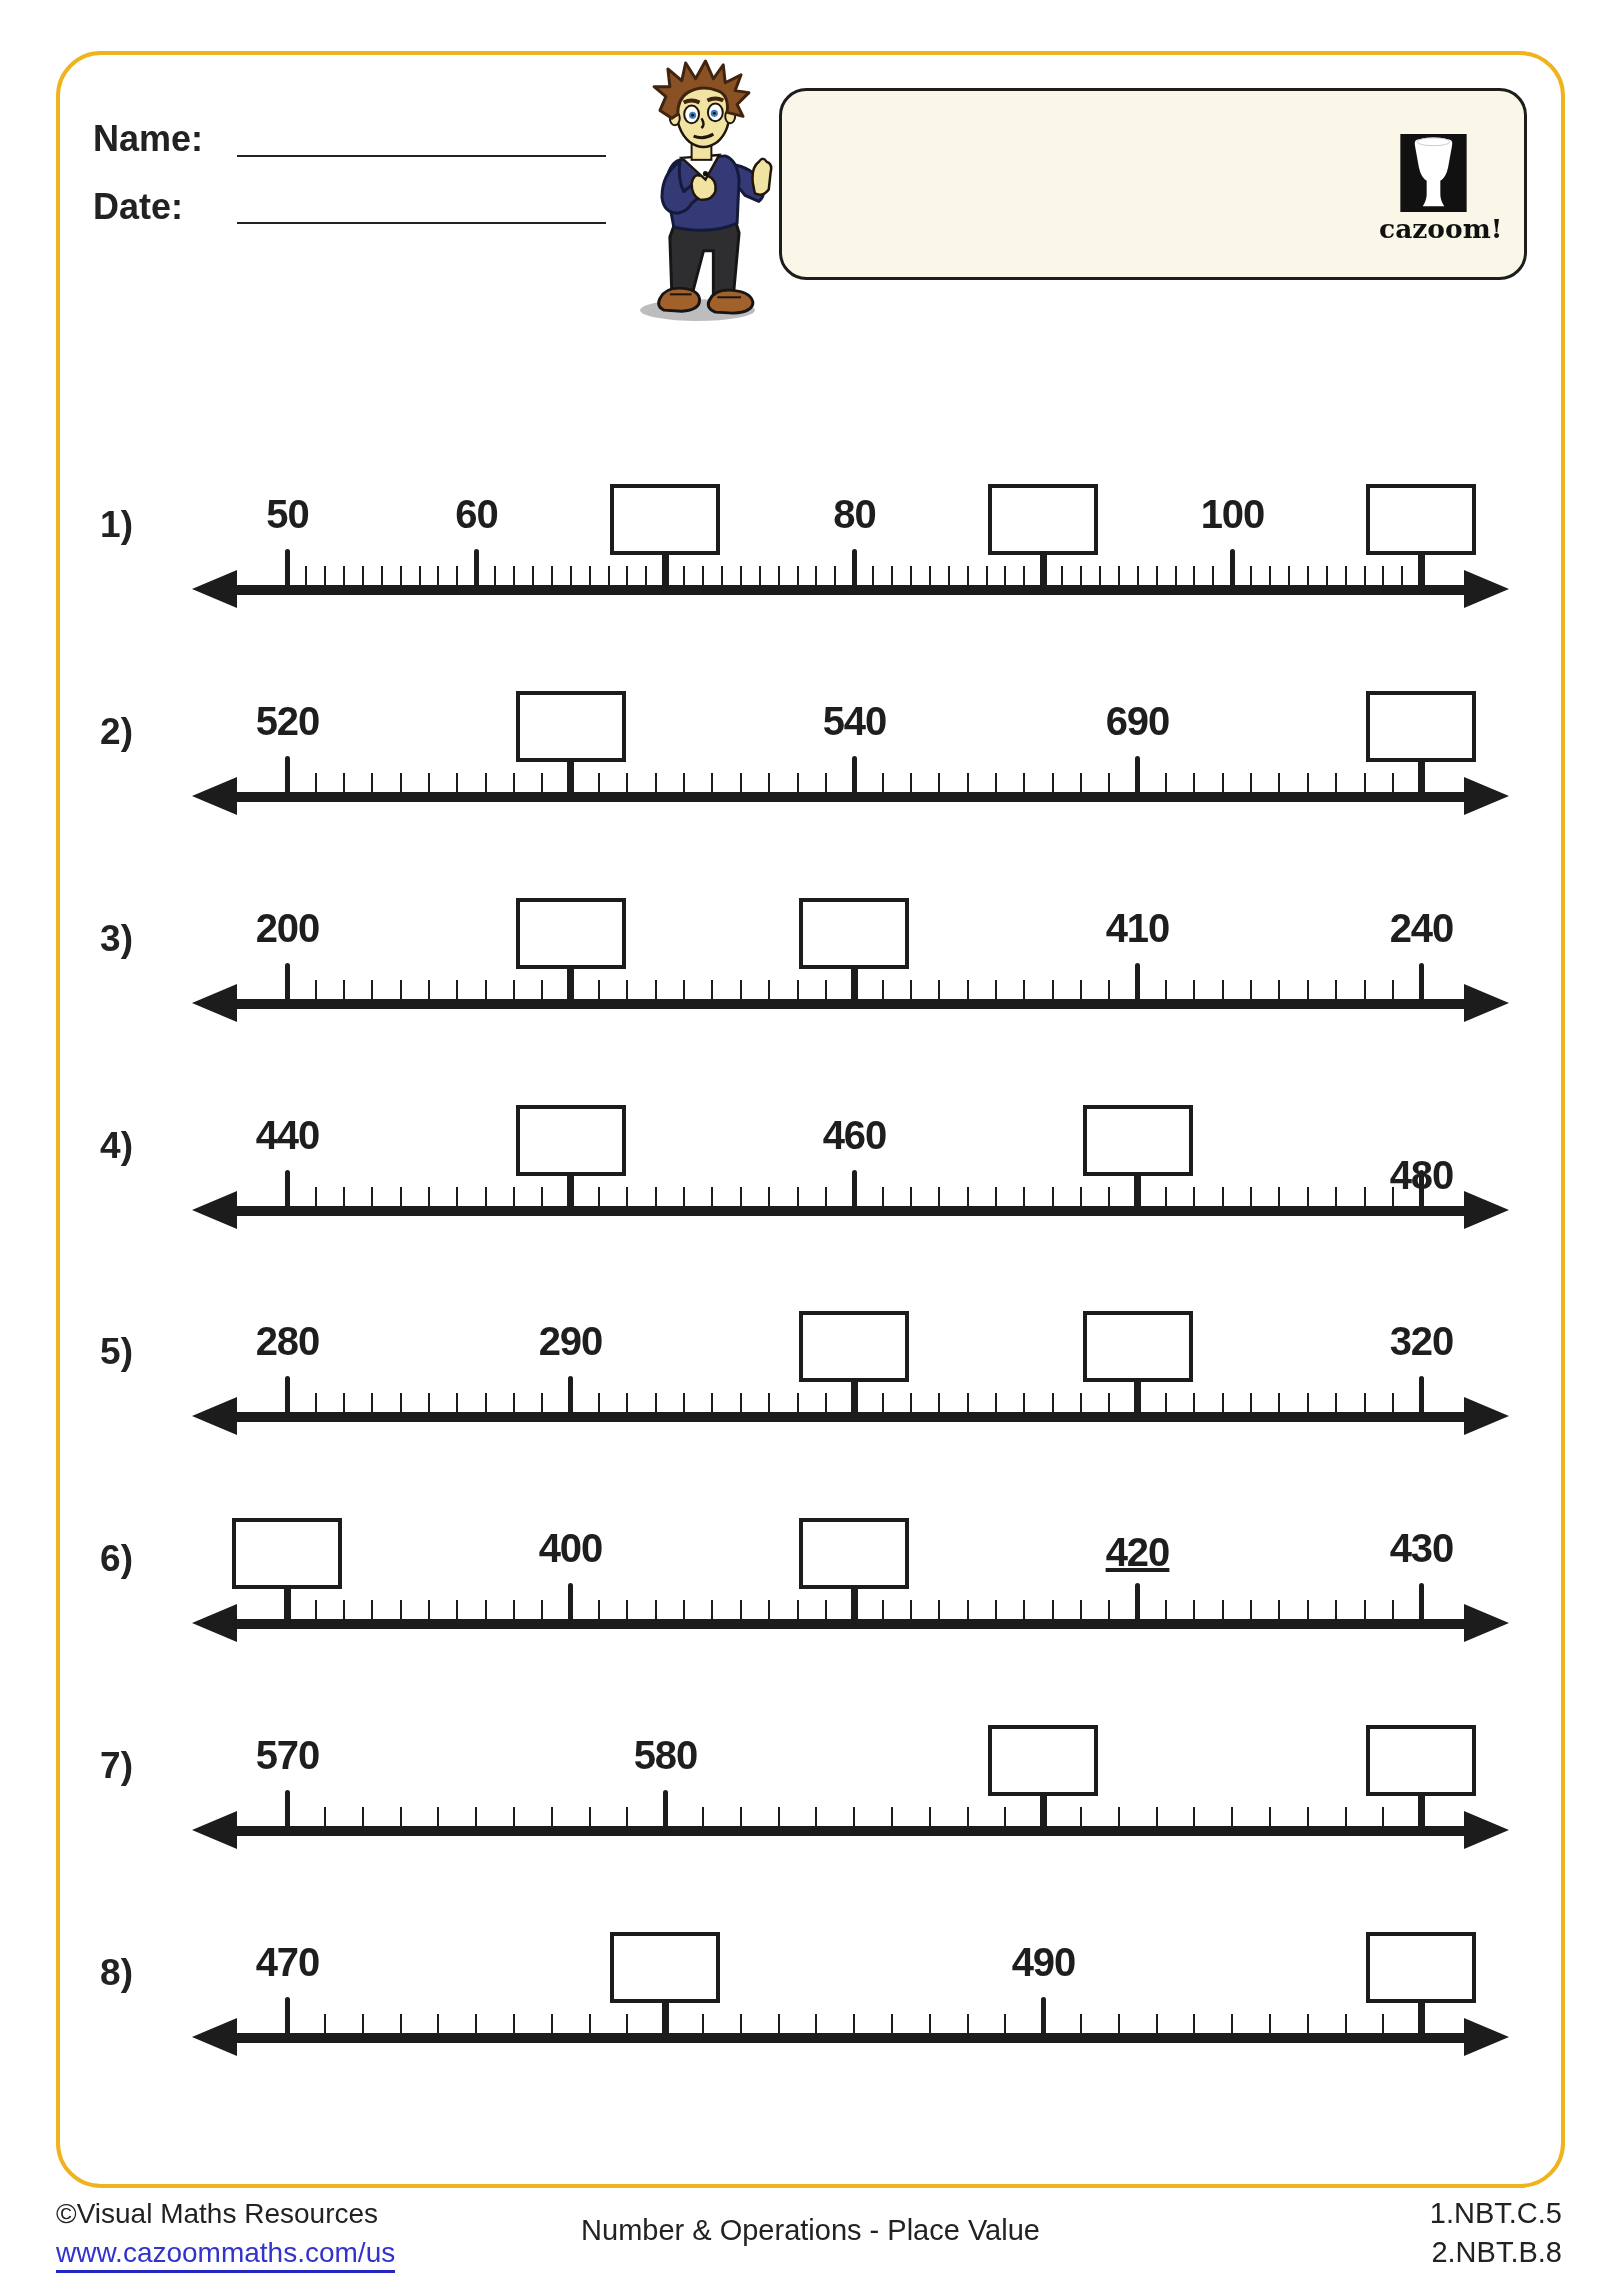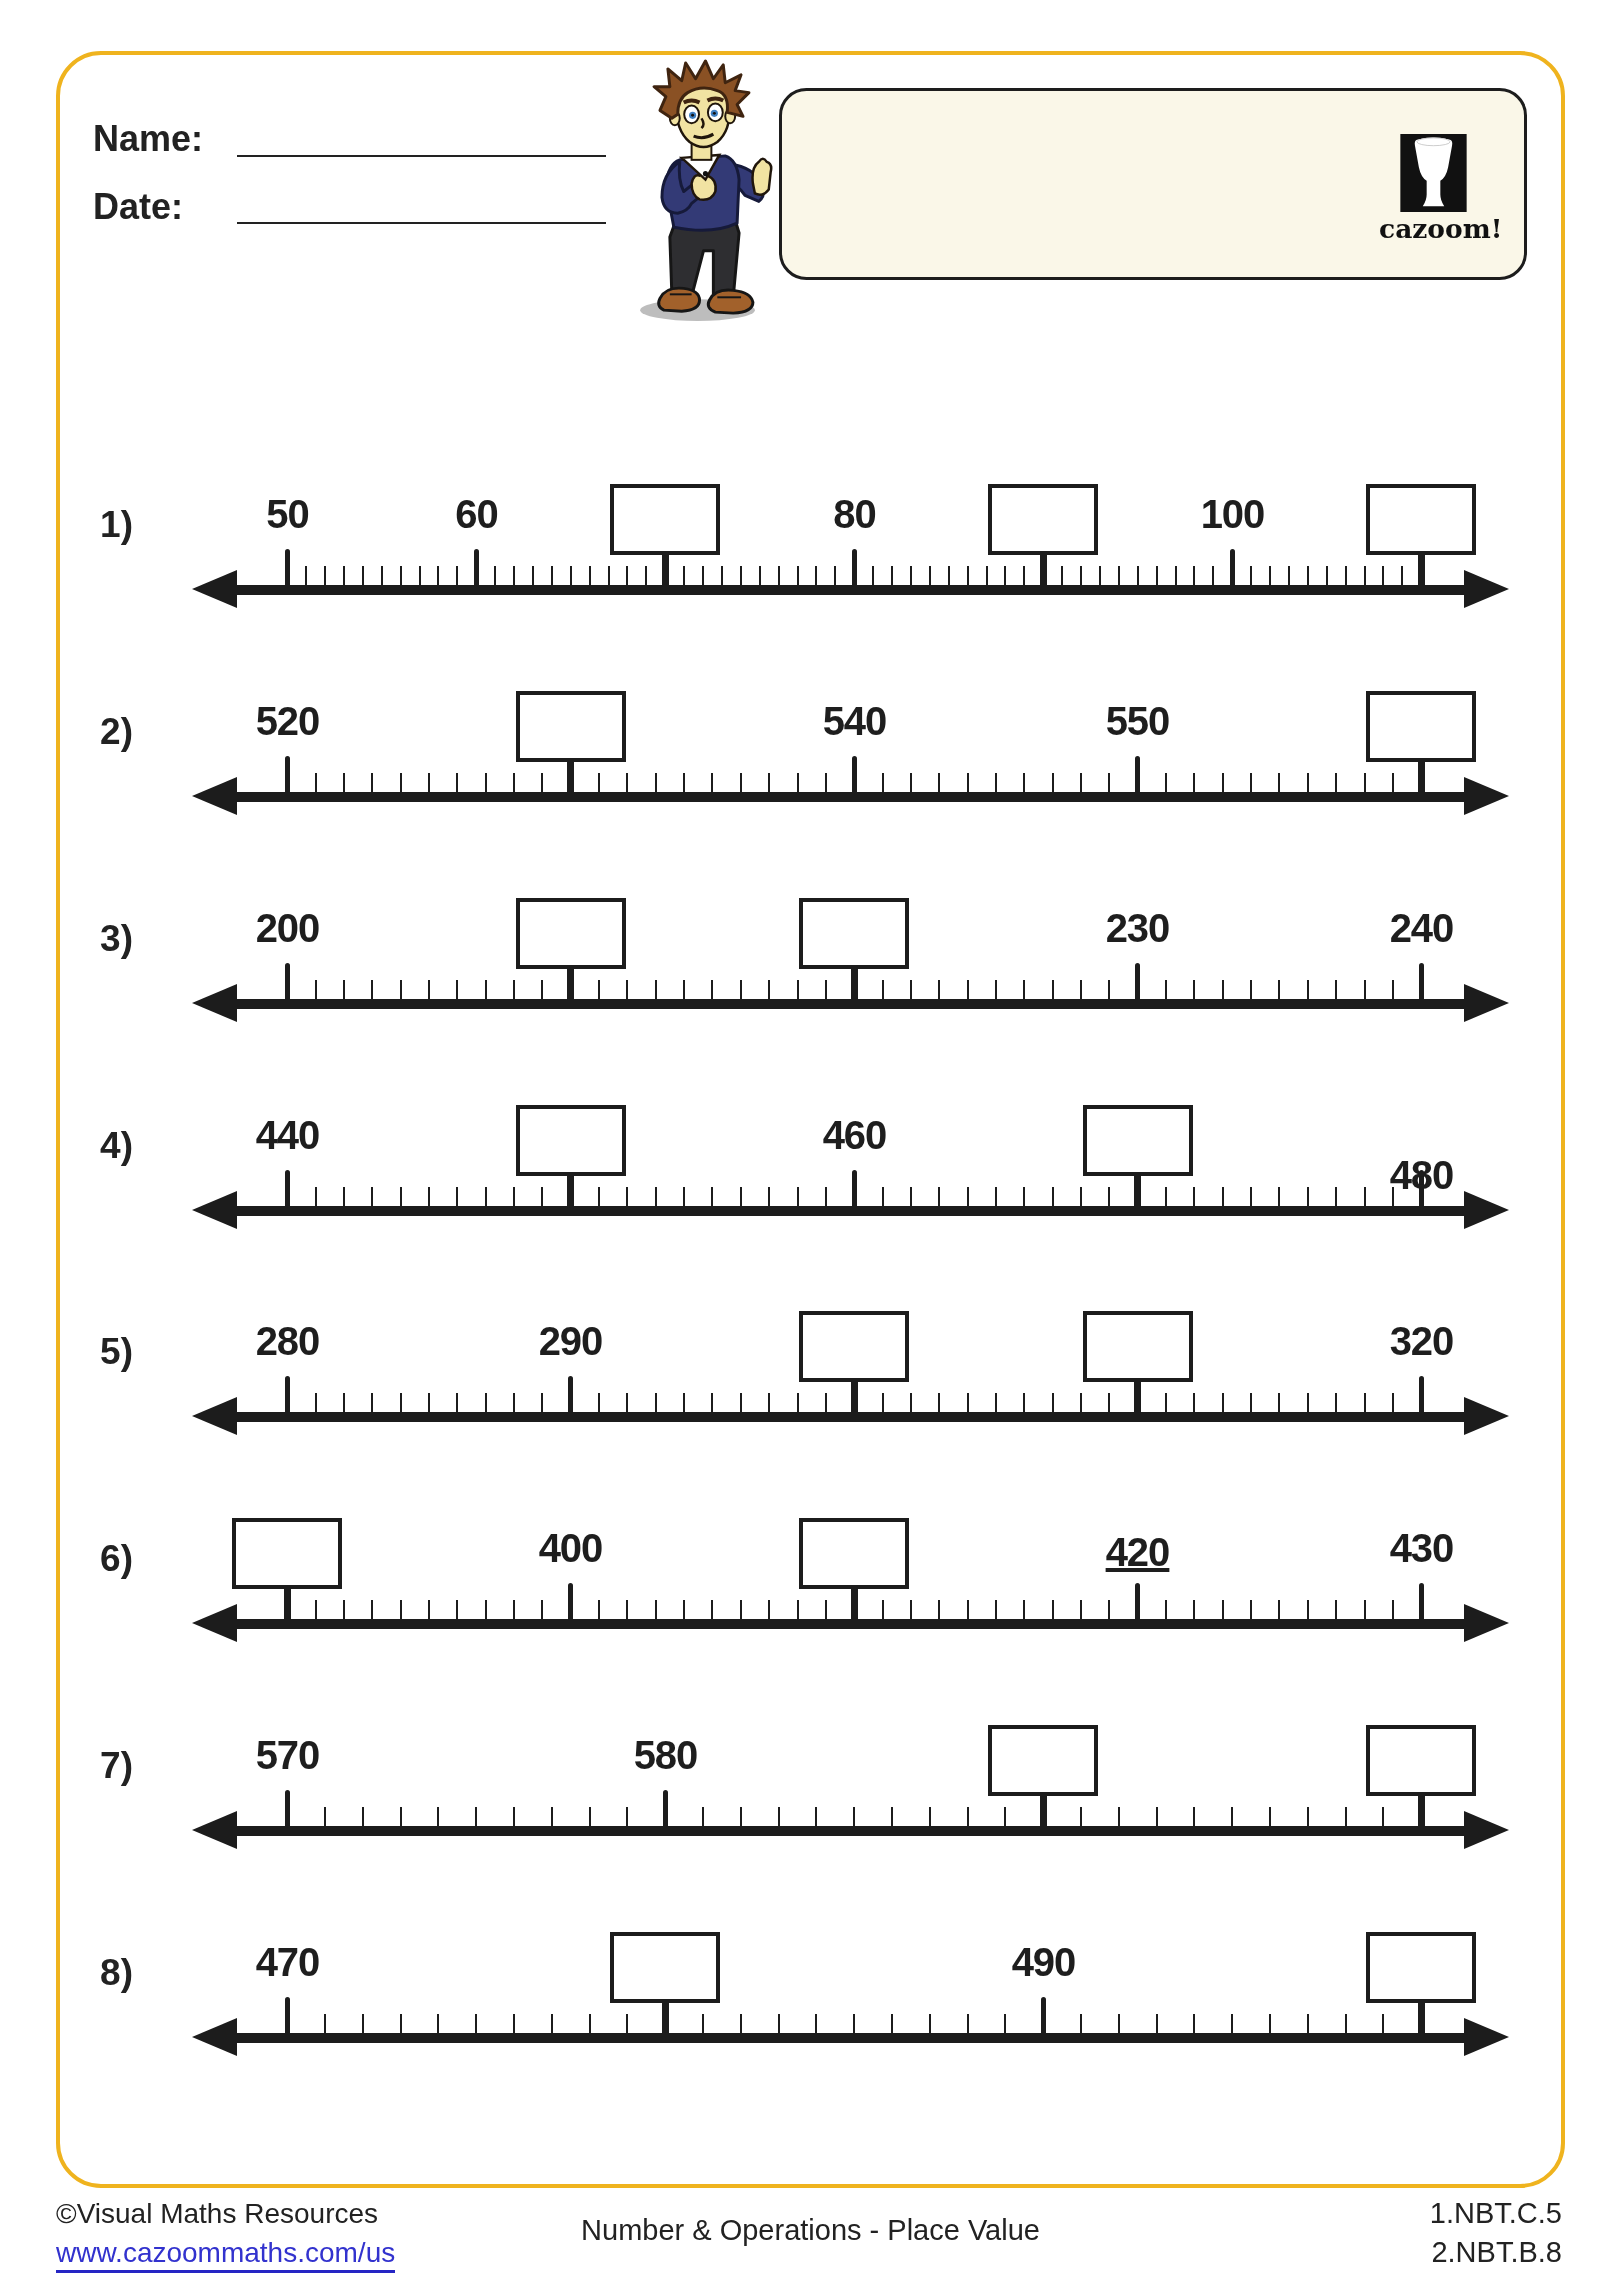--- a/index.html
+++ b/index.html
@@ -245,21 +245,21 @@
         <div class="tick-minor" style="left: 882px; top: 82px; height: 28px;"></div>
         <div class="tick-minor" style="left: 910px; top: 82px; height: 28px;"></div>
         <div class="tick-minor" style="left: 938px; top: 82px; height: 28px;"></div>
         <div class="tick-minor" style="left: 967px; top: 82px; height: 28px;"></div>
         <div class="tick-minor" style="left: 995px; top: 82px; height: 28px;"></div>
         <div class="tick-minor" style="left: 1023px; top: 82px; height: 28px;"></div>
         <div class="tick-minor" style="left: 1052px; top: 82px; height: 28px;"></div>
         <div class="tick-minor" style="left: 1080px; top: 82px; height: 28px;"></div>
         <div class="tick-minor" style="left: 1108px; top: 82px; height: 28px;"></div>
         <div class="tick-major" style="left: 1135px; top: 65px; height: 46px;"></div>
-        <div class="tick-label" style="left: 1054px; top: 7.8px;">550</div>
+        <div class="tick-label" style="left: 1054px; top: 7.8px;">690</div>
         <div class="tick-minor" style="left: 1165px; top: 82px; height: 28px;"></div>
         <div class="tick-minor" style="left: 1193px; top: 82px; height: 28px;"></div>
         <div class="tick-minor" style="left: 1222px; top: 82px; height: 28px;"></div>
         <div class="tick-minor" style="left: 1250px; top: 82px; height: 28px;"></div>
         <div class="tick-minor" style="left: 1278px; top: 82px; height: 28px;"></div>
         <div class="tick-minor" style="left: 1307px; top: 82px; height: 28px;"></div>
         <div class="tick-minor" style="left: 1335px; top: 82px; height: 28px;"></div>
         <div class="tick-minor" style="left: 1364px; top: 82px; height: 28px;"></div>
         <div class="tick-minor" style="left: 1392px; top: 82px; height: 28px;"></div>
         <div class="box-stem" style="left: 1418px; top: 67px; height: 41px;"></div>
@@ -297,21 +297,21 @@
         <div class="tick-minor" style="left: 882px; top: 82px; height: 28px;"></div>
         <div class="tick-minor" style="left: 910px; top: 82px; height: 28px;"></div>
         <div class="tick-minor" style="left: 938px; top: 82px; height: 28px;"></div>
         <div class="tick-minor" style="left: 967px; top: 82px; height: 28px;"></div>
         <div class="tick-minor" style="left: 995px; top: 82px; height: 28px;"></div>
         <div class="tick-minor" style="left: 1023px; top: 82px; height: 28px;"></div>
         <div class="tick-minor" style="left: 1052px; top: 82px; height: 28px;"></div>
         <div class="tick-minor" style="left: 1080px; top: 82px; height: 28px;"></div>
         <div class="tick-minor" style="left: 1108px; top: 82px; height: 28px;"></div>
         <div class="tick-major" style="left: 1135px; top: 65px; height: 46px;"></div>
-        <div class="tick-label" style="left: 1054px; top: 7.8px;">230</div>
+        <div class="tick-label" style="left: 1054px; top: 7.8px;">410</div>
         <div class="tick-minor" style="left: 1165px; top: 82px; height: 28px;"></div>
         <div class="tick-minor" style="left: 1193px; top: 82px; height: 28px;"></div>
         <div class="tick-minor" style="left: 1222px; top: 82px; height: 28px;"></div>
         <div class="tick-minor" style="left: 1250px; top: 82px; height: 28px;"></div>
         <div class="tick-minor" style="left: 1278px; top: 82px; height: 28px;"></div>
         <div class="tick-minor" style="left: 1307px; top: 82px; height: 28px;"></div>
         <div class="tick-minor" style="left: 1335px; top: 82px; height: 28px;"></div>
         <div class="tick-minor" style="left: 1364px; top: 82px; height: 28px;"></div>
         <div class="tick-minor" style="left: 1392px; top: 82px; height: 28px;"></div>
         <div class="tick-major" style="left: 1419px; top: 65px; height: 46px;"></div>

